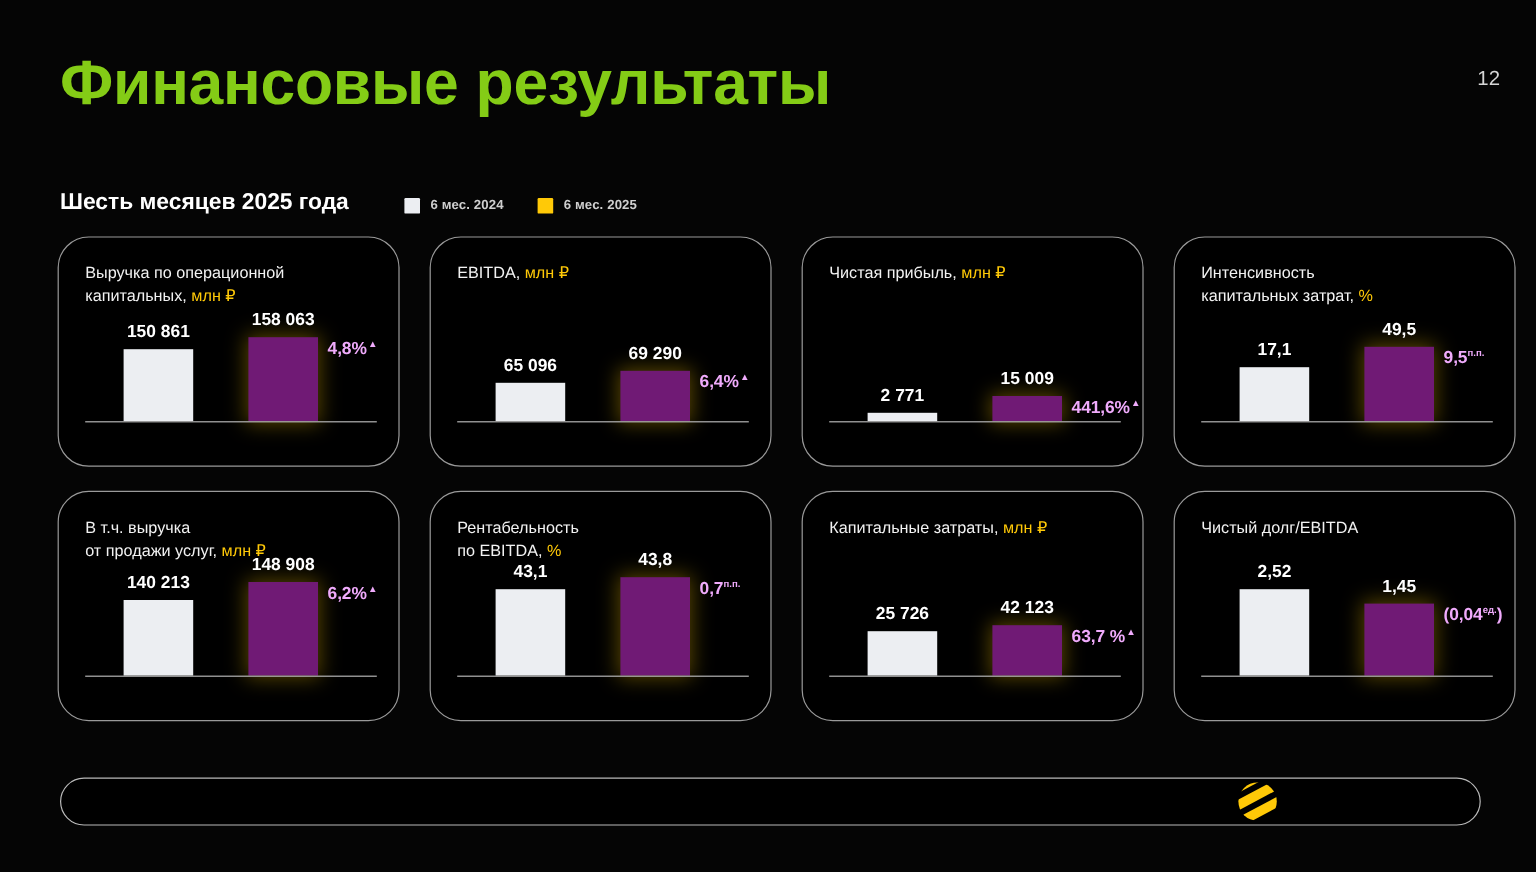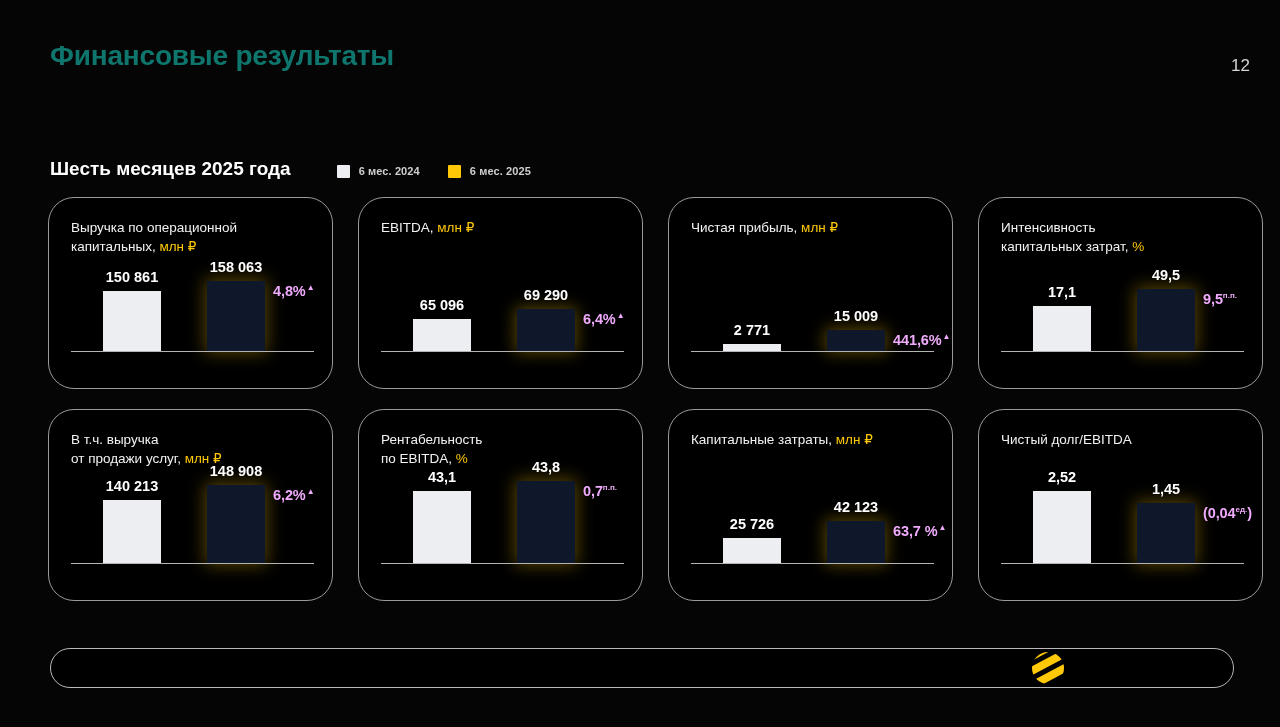--- a/index.html
+++ b/index.html
@@ -24,24 +24,24 @@
     width: 1280px;
     height: 727px;
     background: #050505;
   }
 
   
   .slide-title {
     position: absolute;
     left: 50px;
     top: 40px;
-    font-size: 28px;
+    font-size: 52px;
     font-weight: 700;
     letter-spacing: -0.2px;
-    color: #0f766e;
+    color: #84cc16;
     white-space: nowrap;
   }
 
   .page-number {
     position: absolute;
     right: 30px;
     top: 56px;
     font-size: 17px;
     font-weight: 400;
     color: #d6d6d6;
@@ -170,21 +170,21 @@
     position: absolute;
     bottom: 0;
     left: 0;
   }
 
   .bar.prev-bar {
     background: #eceef2;
   }
 
   .bar.curr-bar {
-    background: #0f172a;
+    background: #701a75;
     box-shadow: 0 0 16px 2px rgba(255, 201, 7, 0.34);
   }
 
   .bar-value {
     position: absolute;
     bottom: 100%;
     left: 50%;
     transform: translateX(-50%);
     margin-bottom: 6px;
     font-size: 14.5px;
@@ -373,21 +373,21 @@
             <div class="delta" style="bottom: 64px;"><span>0,7</span><span class="sup">п.п.</span></div>
           </div>
           <div class="baseline"></div>
         </div>
       </div>
       <div class="card">
         <div class="card-title"><span>Капитальные затраты, </span><span class="unit">млн ₽</span></div>
         <div class="chart">
           <div class="bars">
             <div class="bar-group prev">
-              <div class="bar prev-bar" style="height: 25px;">
+              <div class="bar prev-bar" style="height: 37px;">
                 <div class="bar-value">25 726</div>
               </div>
             </div>
             <div class="bar-group curr">
               <div class="bar curr-bar" style="height: 42px;">
                 <div class="bar-value">42 123</div>
               </div>
             </div>
             <div class="delta" style="bottom: 24px;"><span>63,7 %</span><span class="arrow">▲</span></div>
           </div>

